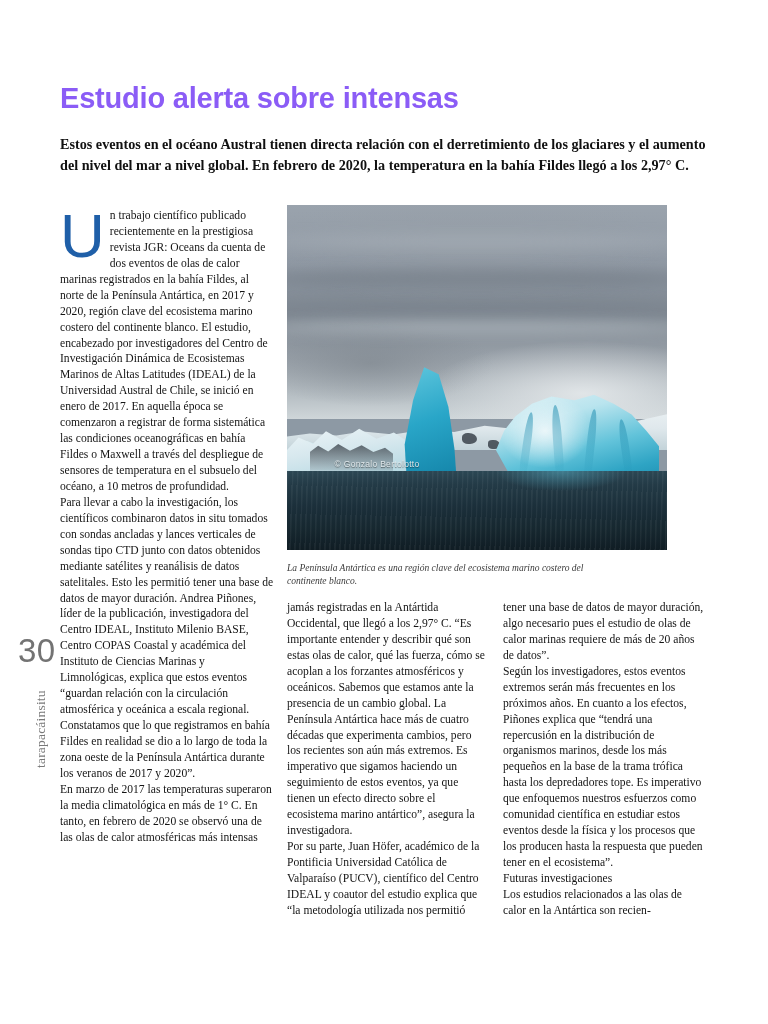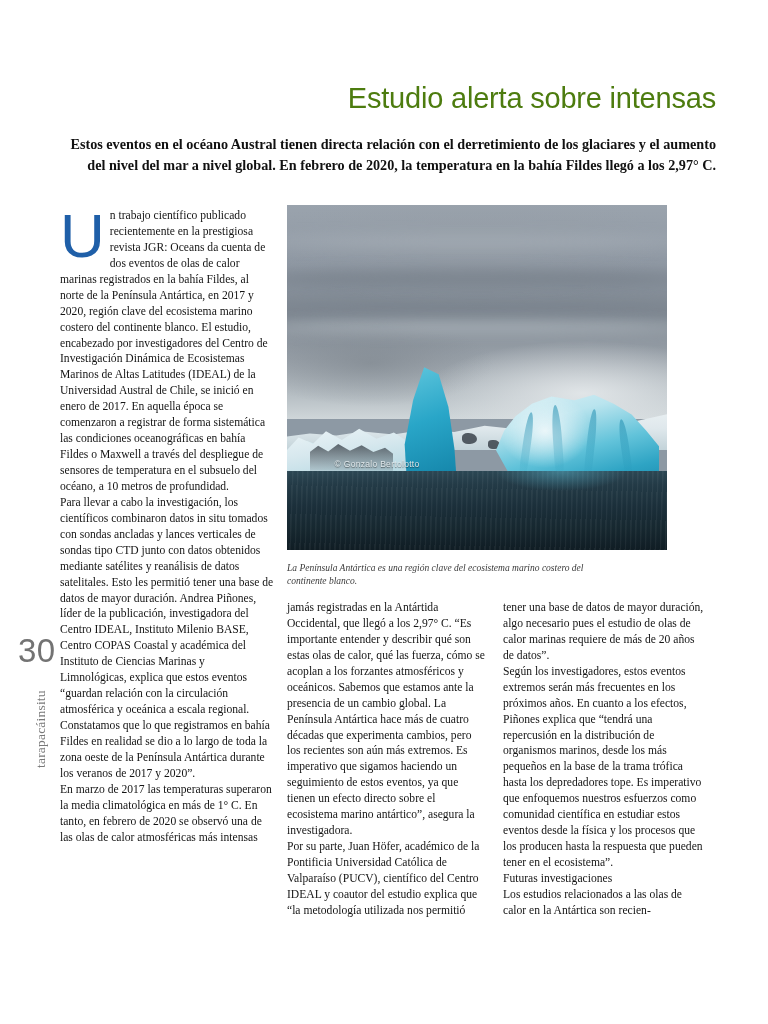--- a/index.html
+++ b/index.html
@@ -40,37 +40,37 @@
     letter-spacing: 0.2px;
     white-space: nowrap;
   }
 
   
   .headline {
     position: absolute;
     left: 60px;
     top: 62px;
     width: 656px;
-    text-align: right;
+    text-align: left;
     font-family: "Liberation Sans", sans-serif;
     font-size: 29px;
     line-height: 1.22;
-    font-weight: 400;
-    color: #4d7c0f;
+    font-weight: 700;
+    color: #8b5cf6;
     letter-spacing: -0.2px;
   }
   .headline .l2 { display: block; }
 
   
   .deck {
     position: absolute;
     left: 60px;
     top: 134px;
     width: 656px;
-    text-align: right;
+    text-align: left;
     font-family: "Liberation Serif", serif;
     font-size: 14.2px;
     line-height: 1.45;
     font-weight: bold;
     color: #111111;
   }
 
   
   .photo-frame {
     position: absolute;

